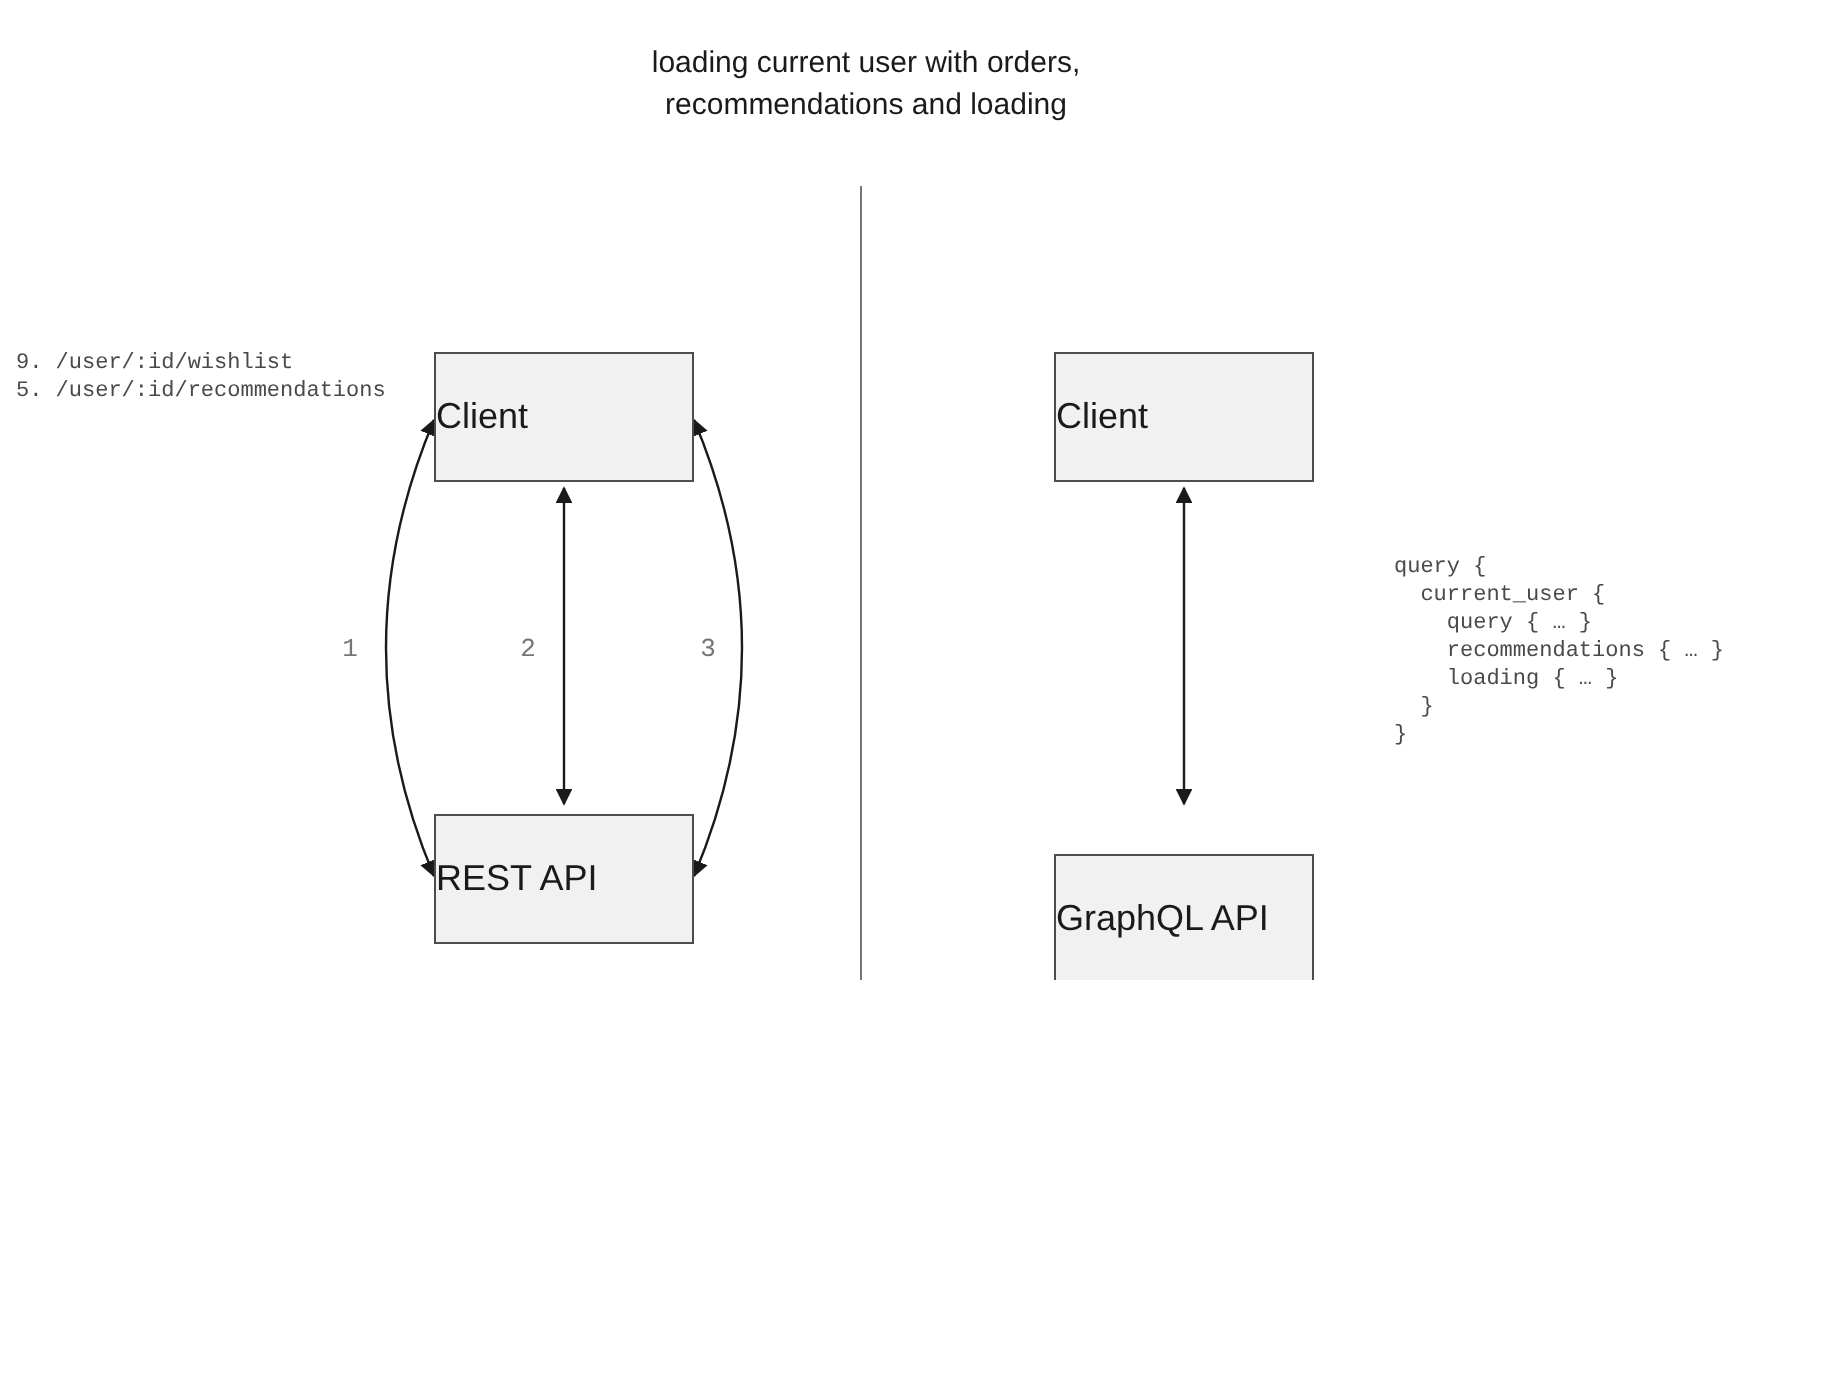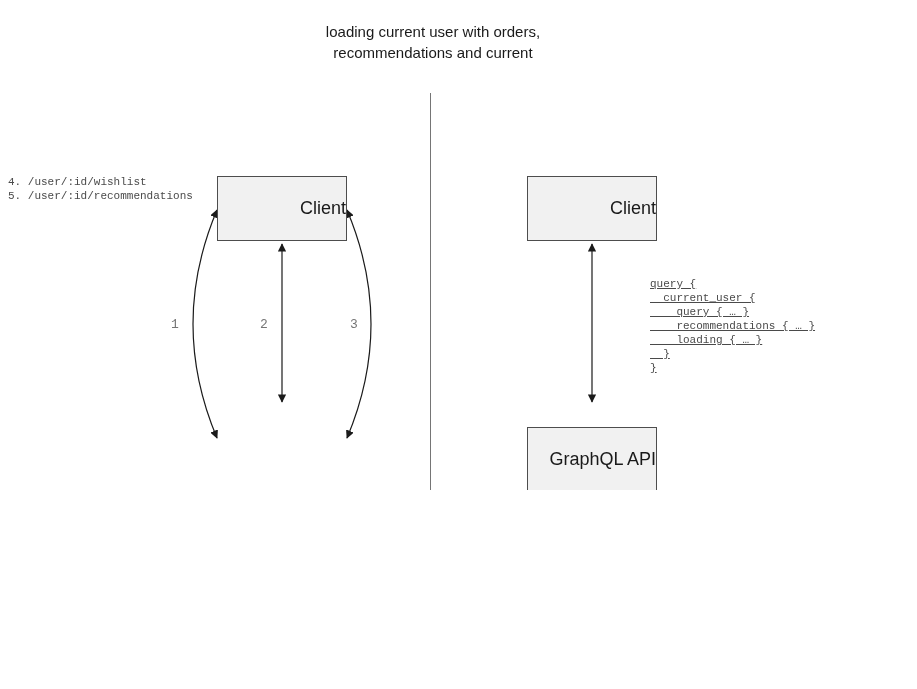--- a/index.html
+++ b/index.html
@@ -53,77 +53,80 @@
   }
   .arrowhead-fill { fill: var(--arrow); }
   .box {
     position: absolute;
     width: 130px;
     height: 65px;
     background: var(--box-fill);
     border: 1px solid var(--box-border);
     display: flex;
     align-items: center;
-    justify-content: flex-end;
+    justify-content: flex-start;
     font-size: 18px;
     color: var(--text-primary);
   }
   .codeblock {
     position: absolute;
     font-family: "Liberation Mono", "DejaVu Sans Mono", monospace;
     color: var(--code-text);
   }
   .codeblock .code-line {
     white-space: pre;
     font-size: 11px;
     line-height: 14px;
   }
   .endpoints { left: 8px; top: 175px; }
-  .query { left: 650px; top: 277px; text-decoration: underline; }
+  .query { left: 697px; top: 277px; }
   .arrow-label {
     position: absolute;
     top: 317px;
     width: 20px;
     text-align: center;
     font-family: "Liberation Mono", "DejaVu Sans Mono", monospace;
     font-size: 13px;
     color: var(--label-text);
   }
 </style>
 </head>
 <body>
 
 <div class="canvas">
 
   <div class="title">
     <span>loading current user with orders,</span>
-    <span>recommendations and current</span>
+    <span>recommendations and loading</span>
   </div>
 
   <div class="divider"></div>
 
   <svg class="arrows-svg" width="917" height="689" viewBox="0 0 917 689">
     <defs>
       <marker id="ah" viewBox="0 0 10 10" refX="9" refY="5" markerWidth="7" markerHeight="7" orient="auto-start-reverse">
         <path class="arrowhead-fill" d="M 0 0 L 10 5 L 0 10 z"></path>
       </marker>
     </defs>
     <path class="arrow-path" d="M 217 210 Q 169 324 217 438" marker-start="url(#ah)" marker-end="url(#ah)"></path>
     <path class="arrow-path" d="M 282 244 L 282 402" marker-start="url(#ah)" marker-end="url(#ah)"></path>
     <path class="arrow-path" d="M 347 210 Q 395 324 347 438" marker-start="url(#ah)" marker-end="url(#ah)"></path>
     <path class="arrow-path" d="M 592 244 L 592 402" marker-start="url(#ah)" marker-end="url(#ah)"></path>
   </svg>
 
   <div class="codeblock endpoints">
-    <div class="code-line">4. /user/:id/wishlist</div>
+    <div class="code-line">9. /user/:id/wishlist</div>
     <div class="code-line">5. /user/:id/recommendations</div>
   </div>
 
   <div class="box" style="left:217px; top:176px;">
     <span>Client</span>
+  </div>
+  <div class="box" style="left:217px; top:407px;">
+    <span>REST API</span>
   </div>
 
   <div class="arrow-label" style="left:165px;">1</div>
   <div class="arrow-label" style="left:254px;">2</div>
   <div class="arrow-label" style="left:344px;">3</div>
 
   <div class="box" style="left:527px; top:176px;">
     <span>Client</span>
   </div>
   <div class="box" style="left:527px; top:407px;margin-top:20px;">

